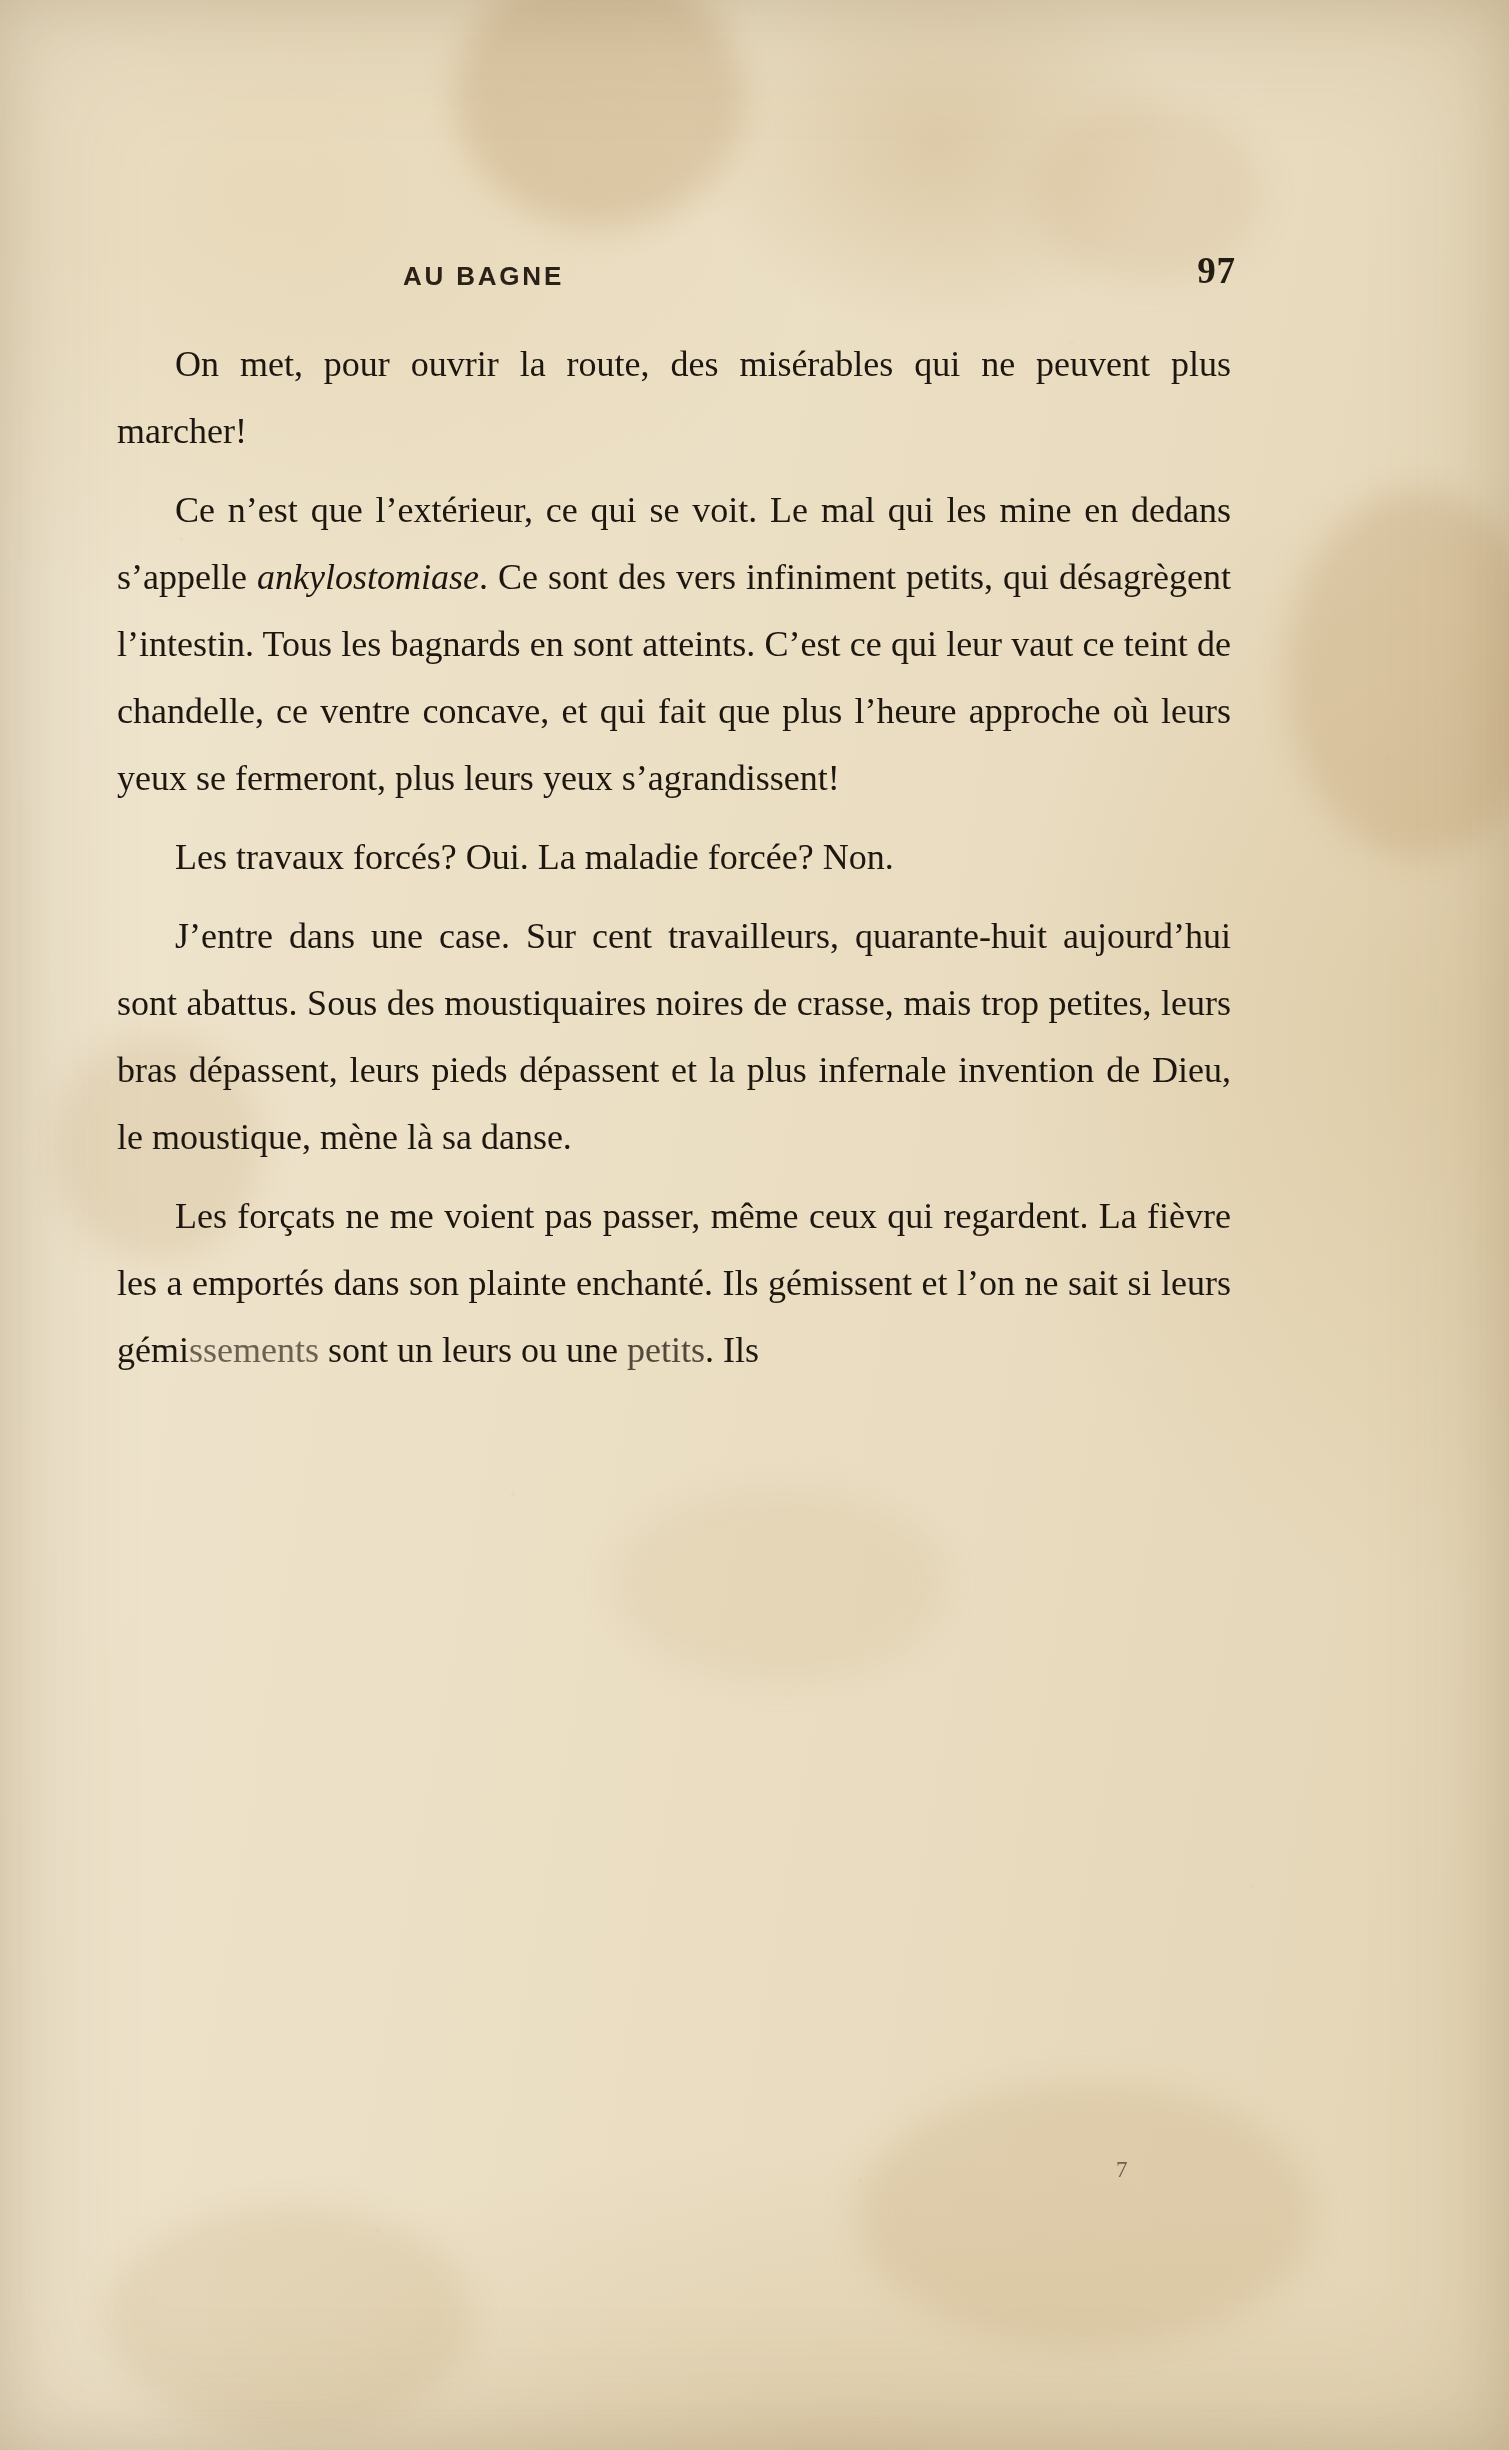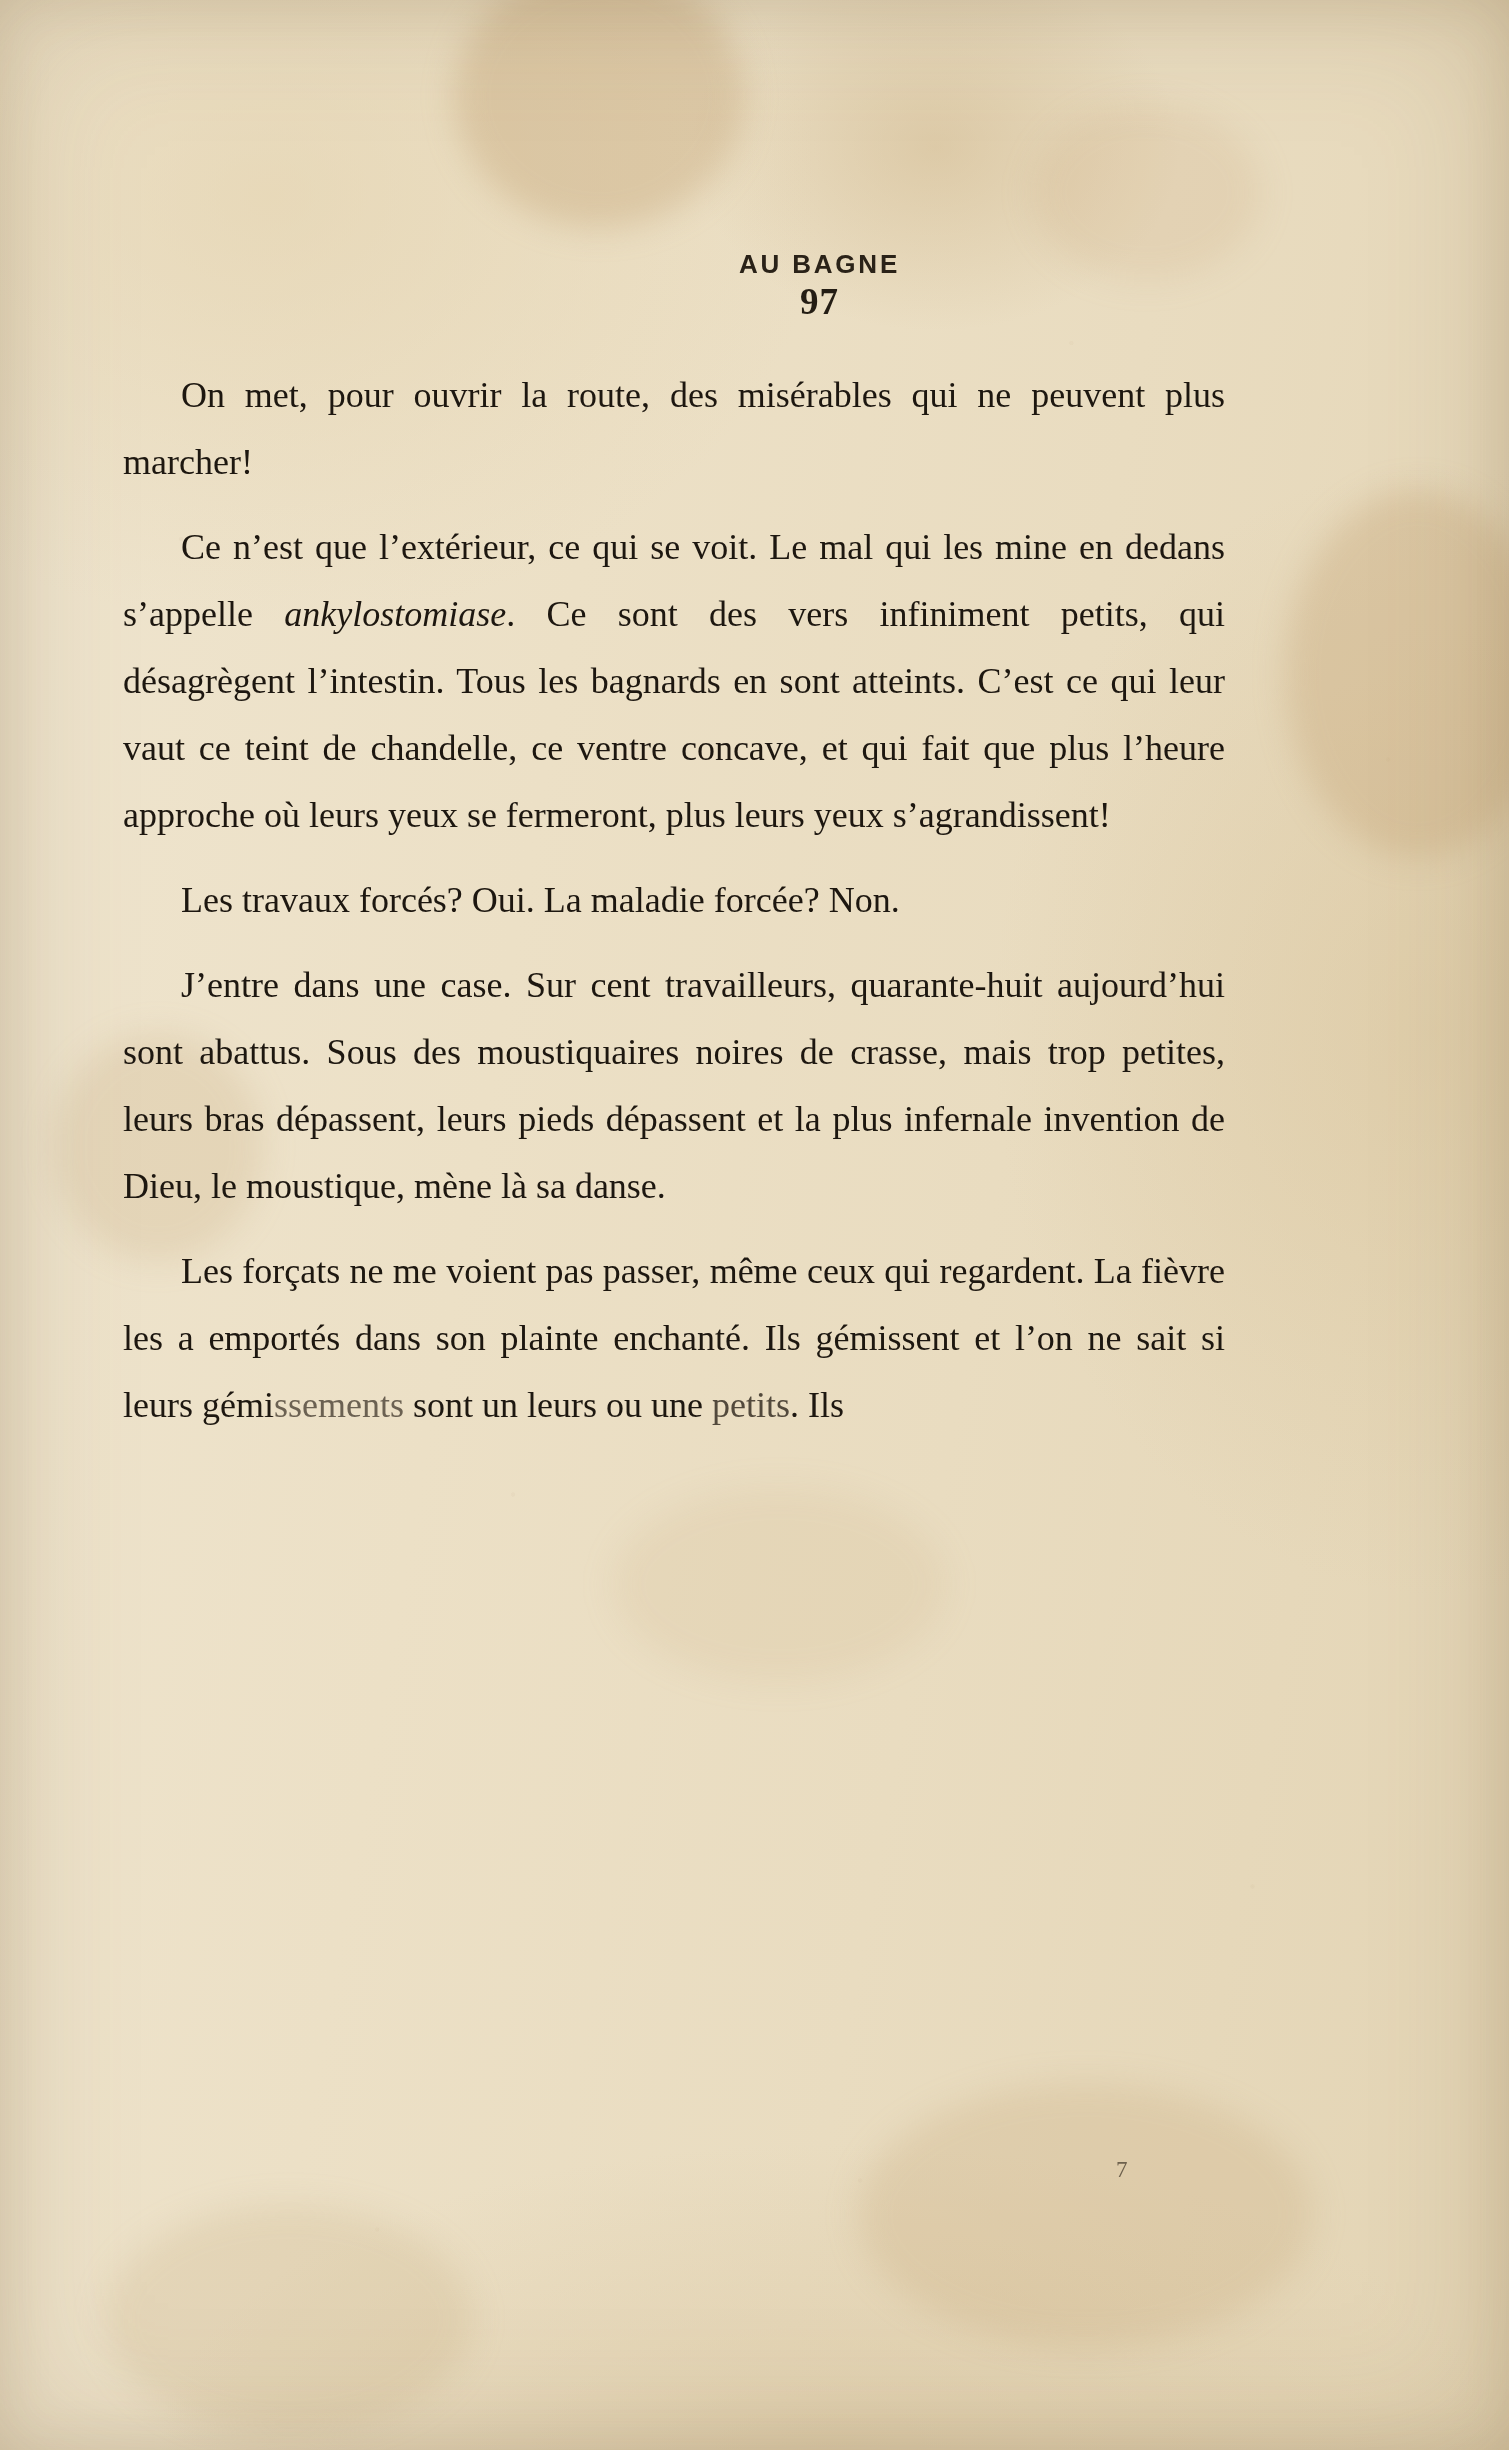--- a/index.html
+++ b/index.html
@@ -73,25 +73,24 @@
   .content {
     position: absolute;
     left: 105px;
     top: 249px;
     width: 1138px;
     z-index: 3;
   }
 
   .running-head {
     display: flex;
-    align-items: center;
+    align-items: flex-end;
     justify-content: space-between;
     margin: 0 0 39px 0;
     padding: 0 7px 0 298px;
-    flex-direction: column;
   }
   .running-title {
     font-family: "Liberation Sans", sans-serif;
     font-size: 26px;
     letter-spacing: 2.8px;
     font-weight: 700;
     color: #2a2218;
   }
   .folio {
     font-family: "Liberation Serif", serif;
@@ -103,21 +102,21 @@
 
   .body-text {
     font-size: 36px;
     line-height: 67px;
     color: #1d1710;
     text-align: justify;
     text-justify: inter-word;
     -webkit-font-smoothing: antialiased;
   }
   .body-text p {
-    margin: 18px;
+    margin: 12px;
     text-indent: 58px;
   }
 
   em { font-style: italic; }
 
   
   .faded { color: #6b6152; }
   .faded2 { color: #52493c; }
 
   .signature-mark {

